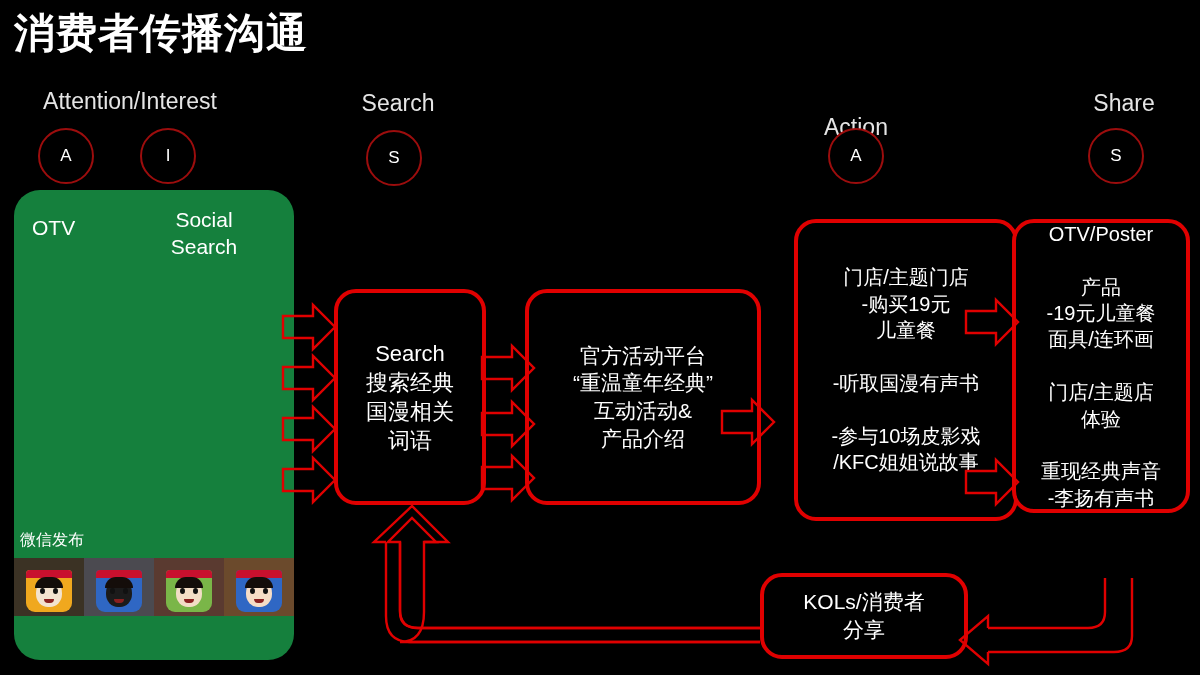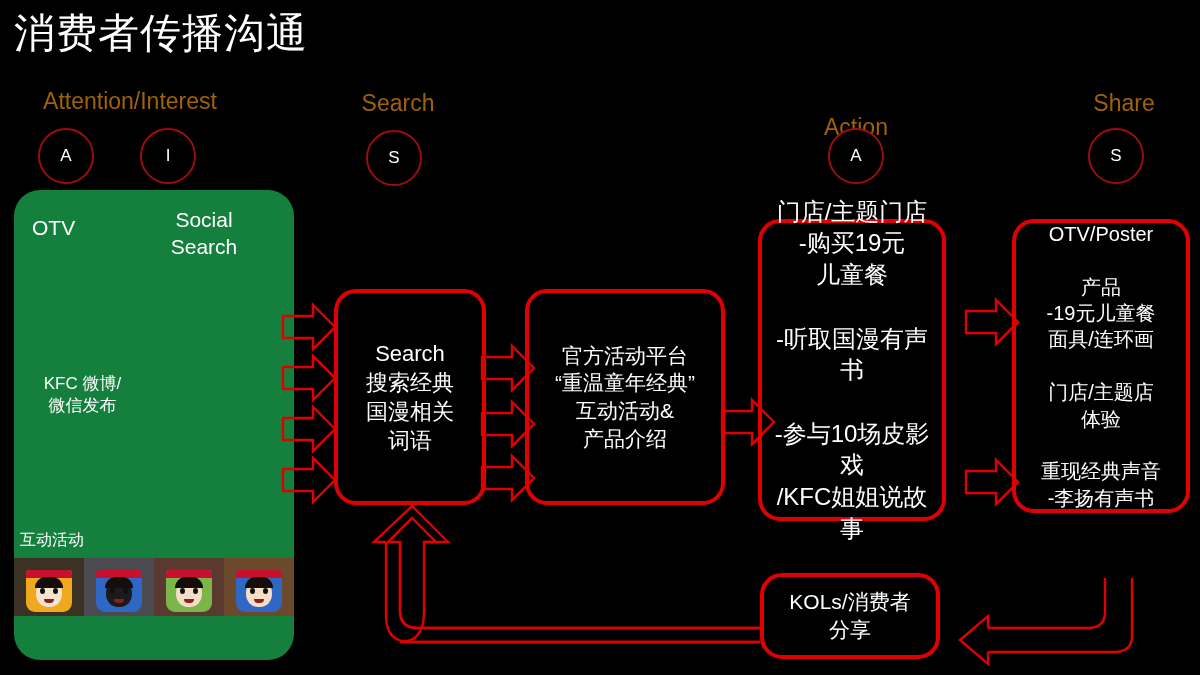--- a/index.html
+++ b/index.html
@@ -9,27 +9,27 @@
     color:#ffffff;
   }
   #stage{position:absolute;left:0;top:0;width:1200px;height:675px;background:#000;}
 
   
   #wires{position:absolute;left:0;top:0;width:1200px;height:675px;pointer-events:none;}
 
   
   .page-title{
     position:absolute;left:14px;top:6px;
-    font-size:41px;font-weight:400;letter-spacing:1px;color:#fff;
+    font-size:41px;font-weight:700;letter-spacing:1px;color:#fff;
     white-space:nowrap;
   }
 
   
   .stage-label{
-    position:absolute;font-size:23px;color:#a16207;white-space:nowrap;
+    position:absolute;font-size:23px;color:#e5e5e5;white-space:nowrap;
     text-align:center;
   }
 
   
   .aisas-circle{
     position:absolute;width:56px;height:56px;border-radius:50%;
     border:2px solid #9c0d0d;box-sizing:border-box;
     display:flex;align-items:center;justify-content:center;
     font-size:17px;color:#ffffff;background:#000;
   }
@@ -85,23 +85,21 @@
   <div class="aisas-circle" style="left:38px;top:128px;">A</div>
   <div class="aisas-circle" style="left:140px;top:128px;">I</div>
   <div class="aisas-circle" style="left:366px;top:130px;">S</div>
   <div class="aisas-circle" style="left:828px;top:128px;">A</div>
   <div class="aisas-circle" style="left:1088px;top:128px;">S</div>
 
   <div class="red-panel" style="left:14px;top:190px;width:280px;height:470px;">
     <div class="rp-label" style="left:18px;top:24px;width:90px;font-size:21px;text-align:left;">OTV</div>
     <div class="rp-label" style="left:130px;top:16px;width:120px;font-size:21px;">Social
 Search</div>
-    <div class="rp-label" style="left:6px;top:183px;width:125px;font-size:17px;">KFC 微博/
-微信发布</div>
-    <div class="rp-label" style="left:6px;top:340px;width:120px;font-size:16px;text-align:left;">互动活动</div>
+    <div class="rp-label" style="left:6px;top:340px;width:120px;font-size:16px;text-align:left;">微信发布</div>
 
     <div class="cup-strip" id="cup-strip" style="left:0px;top:368px;width:280px;height:58px;">
         <div class="cup-cell">
           <div class="cup-bg" style="background: rgb(59, 50, 36);"></div>
           <div class="cup" style="background: rgb(240, 168, 30);">
             <div class="cup-rim"></div>
             <div class="cup-face" style="background: rgb(243, 227, 207);">
               <div class="eye l"></div>
               <div class="eye r"></div>
               <div class="mouth"></div>
@@ -148,28 +146,28 @@
       </div>
   </div>
 
   <div class="node" style="left:334px;top:289px;width:152px;height:216px;font-size:22px;">
     <span class="txt">Search
 搜索经典
 国漫相关
 词语</span>
   </div>
 
-  <div class="node" style="left:525px;top:289px;width:200px;height:216px;font-size:21px;">
+  <div class="node" style="left:525px;top:289px;width:236px;height:216px;font-size:21px;">
     <span class="txt">官方活动平台
 “重温童年经典”
 互动活动&amp;
 产品介绍</span>
   </div>
 
-  <div class="node" style="left:758px;top:219px;width:188px;height:302px;font-size:24px;">
+  <div class="node" style="left:794px;top:219px;width:224px;height:302px;font-size:20px;">
     <span class="txt">门店/主题门店
 -购买19元
 儿童餐
 
 -听取国漫有声书
 
 -参与10场皮影戏
 /KFC姐姐说故事</span>
   </div>
 
@@ -180,21 +178,21 @@
 -19元儿童餐
 面具/连环画
 
 门店/主题店
 体验
 
 重现经典声音
 -李扬有声书</span>
   </div>
 
-  <div class="node" style="left:760px;top:573px;width:180px;height:86px;font-size:21px;">
+  <div class="node" style="left:760px;top:573px;width:208px;height:86px;font-size:21px;">
     <span class="txt">KOLs/消费者
 分享</span>
   </div>
 
   <svg id="wires" viewBox="0 0 1200 675">
     <defs>
       <g id="arrowShape">
 
         <path d="M0,-11 L30,-11 L30,-22 L52,0 L30,22 L30,11 L0,11 Z"></path>
       </g>

